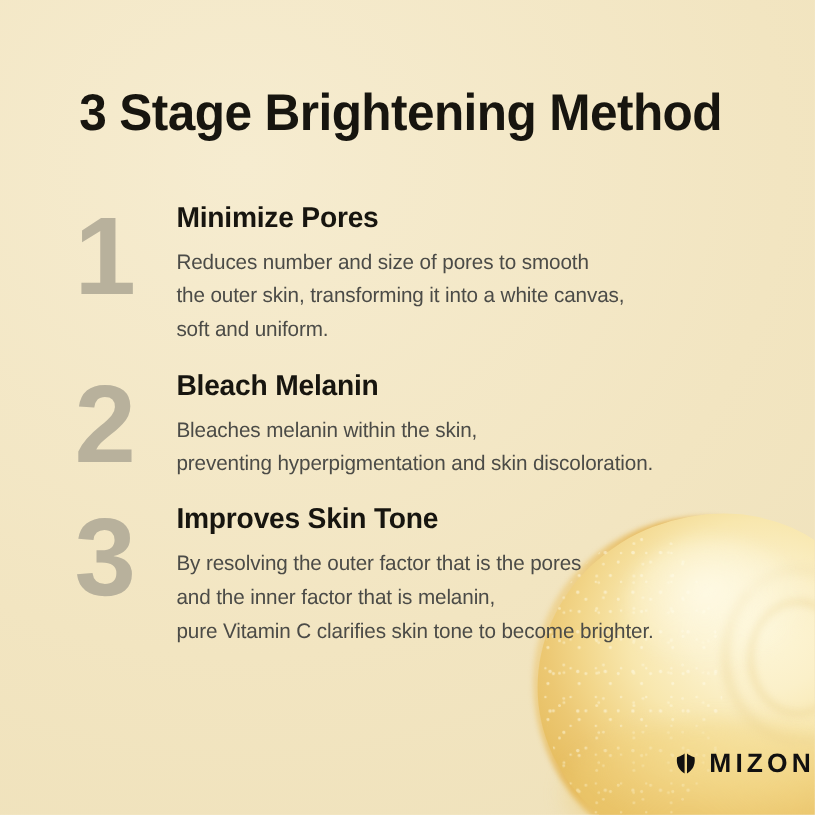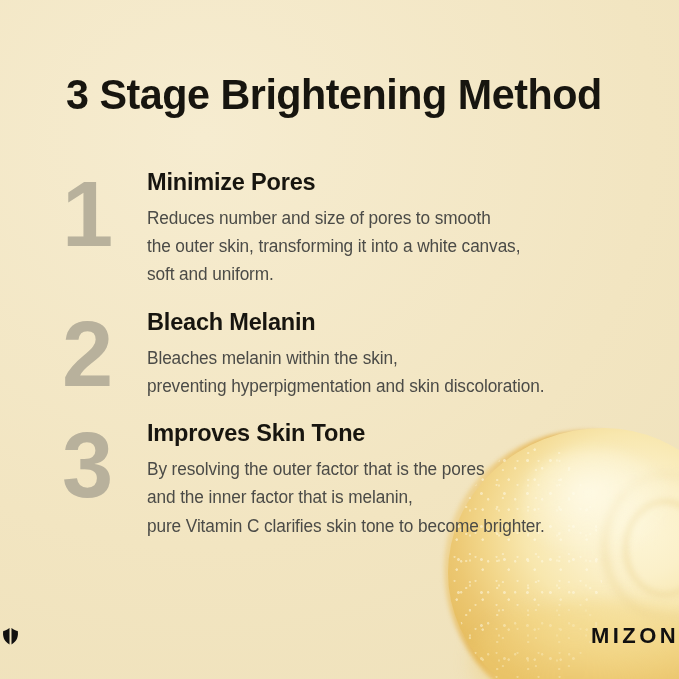--- a/index.html
+++ b/index.html
@@ -205,21 +205,21 @@
   .stage-body .line { display: block; white-space: nowrap; }
 
   
   #brand {
     position: absolute;
     left: 0;
     right: 0;
     bottom: 30px;
     display: flex;
     align-items: center;
-    justify-content: space-between;
+    justify-content: flex-end;
     gap: 9px;
     z-index: 6;
   }
 
   #brand-mark { display: block; width: 21px; height: 19px; }
 
   #brand-name {
     font-size: 22px;
     font-weight: 700;
     letter-spacing: 3.4px;

